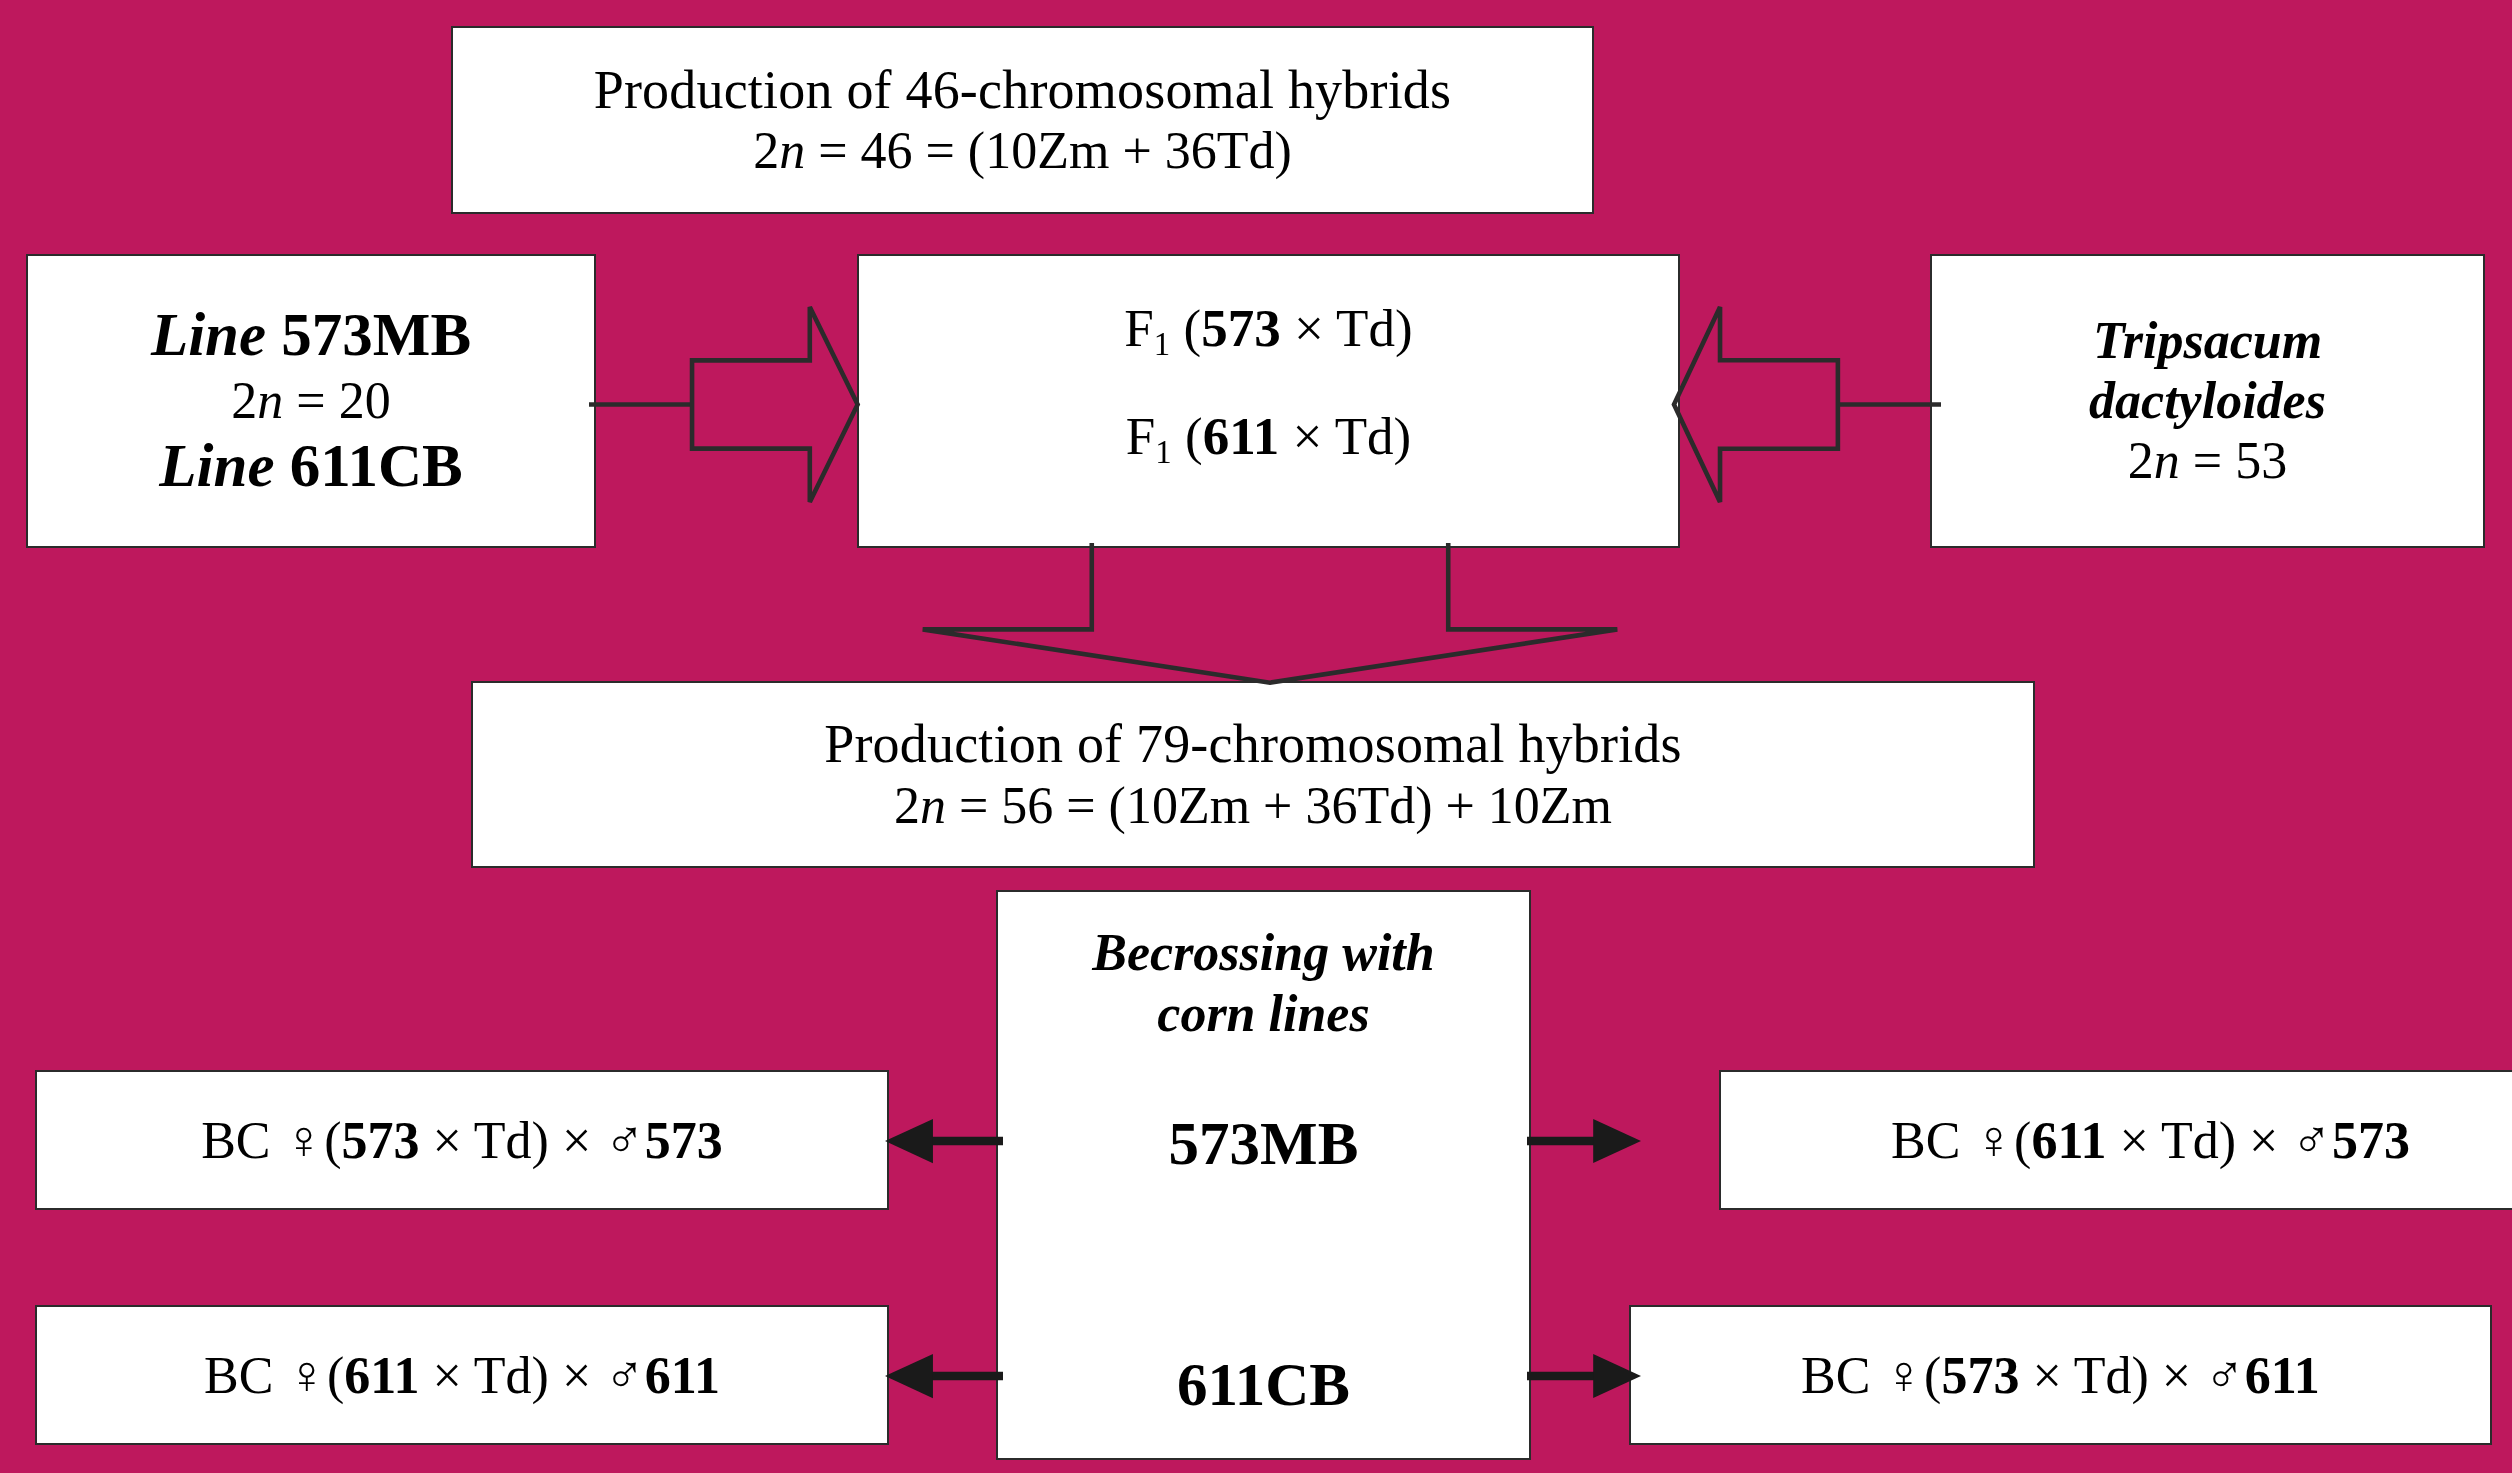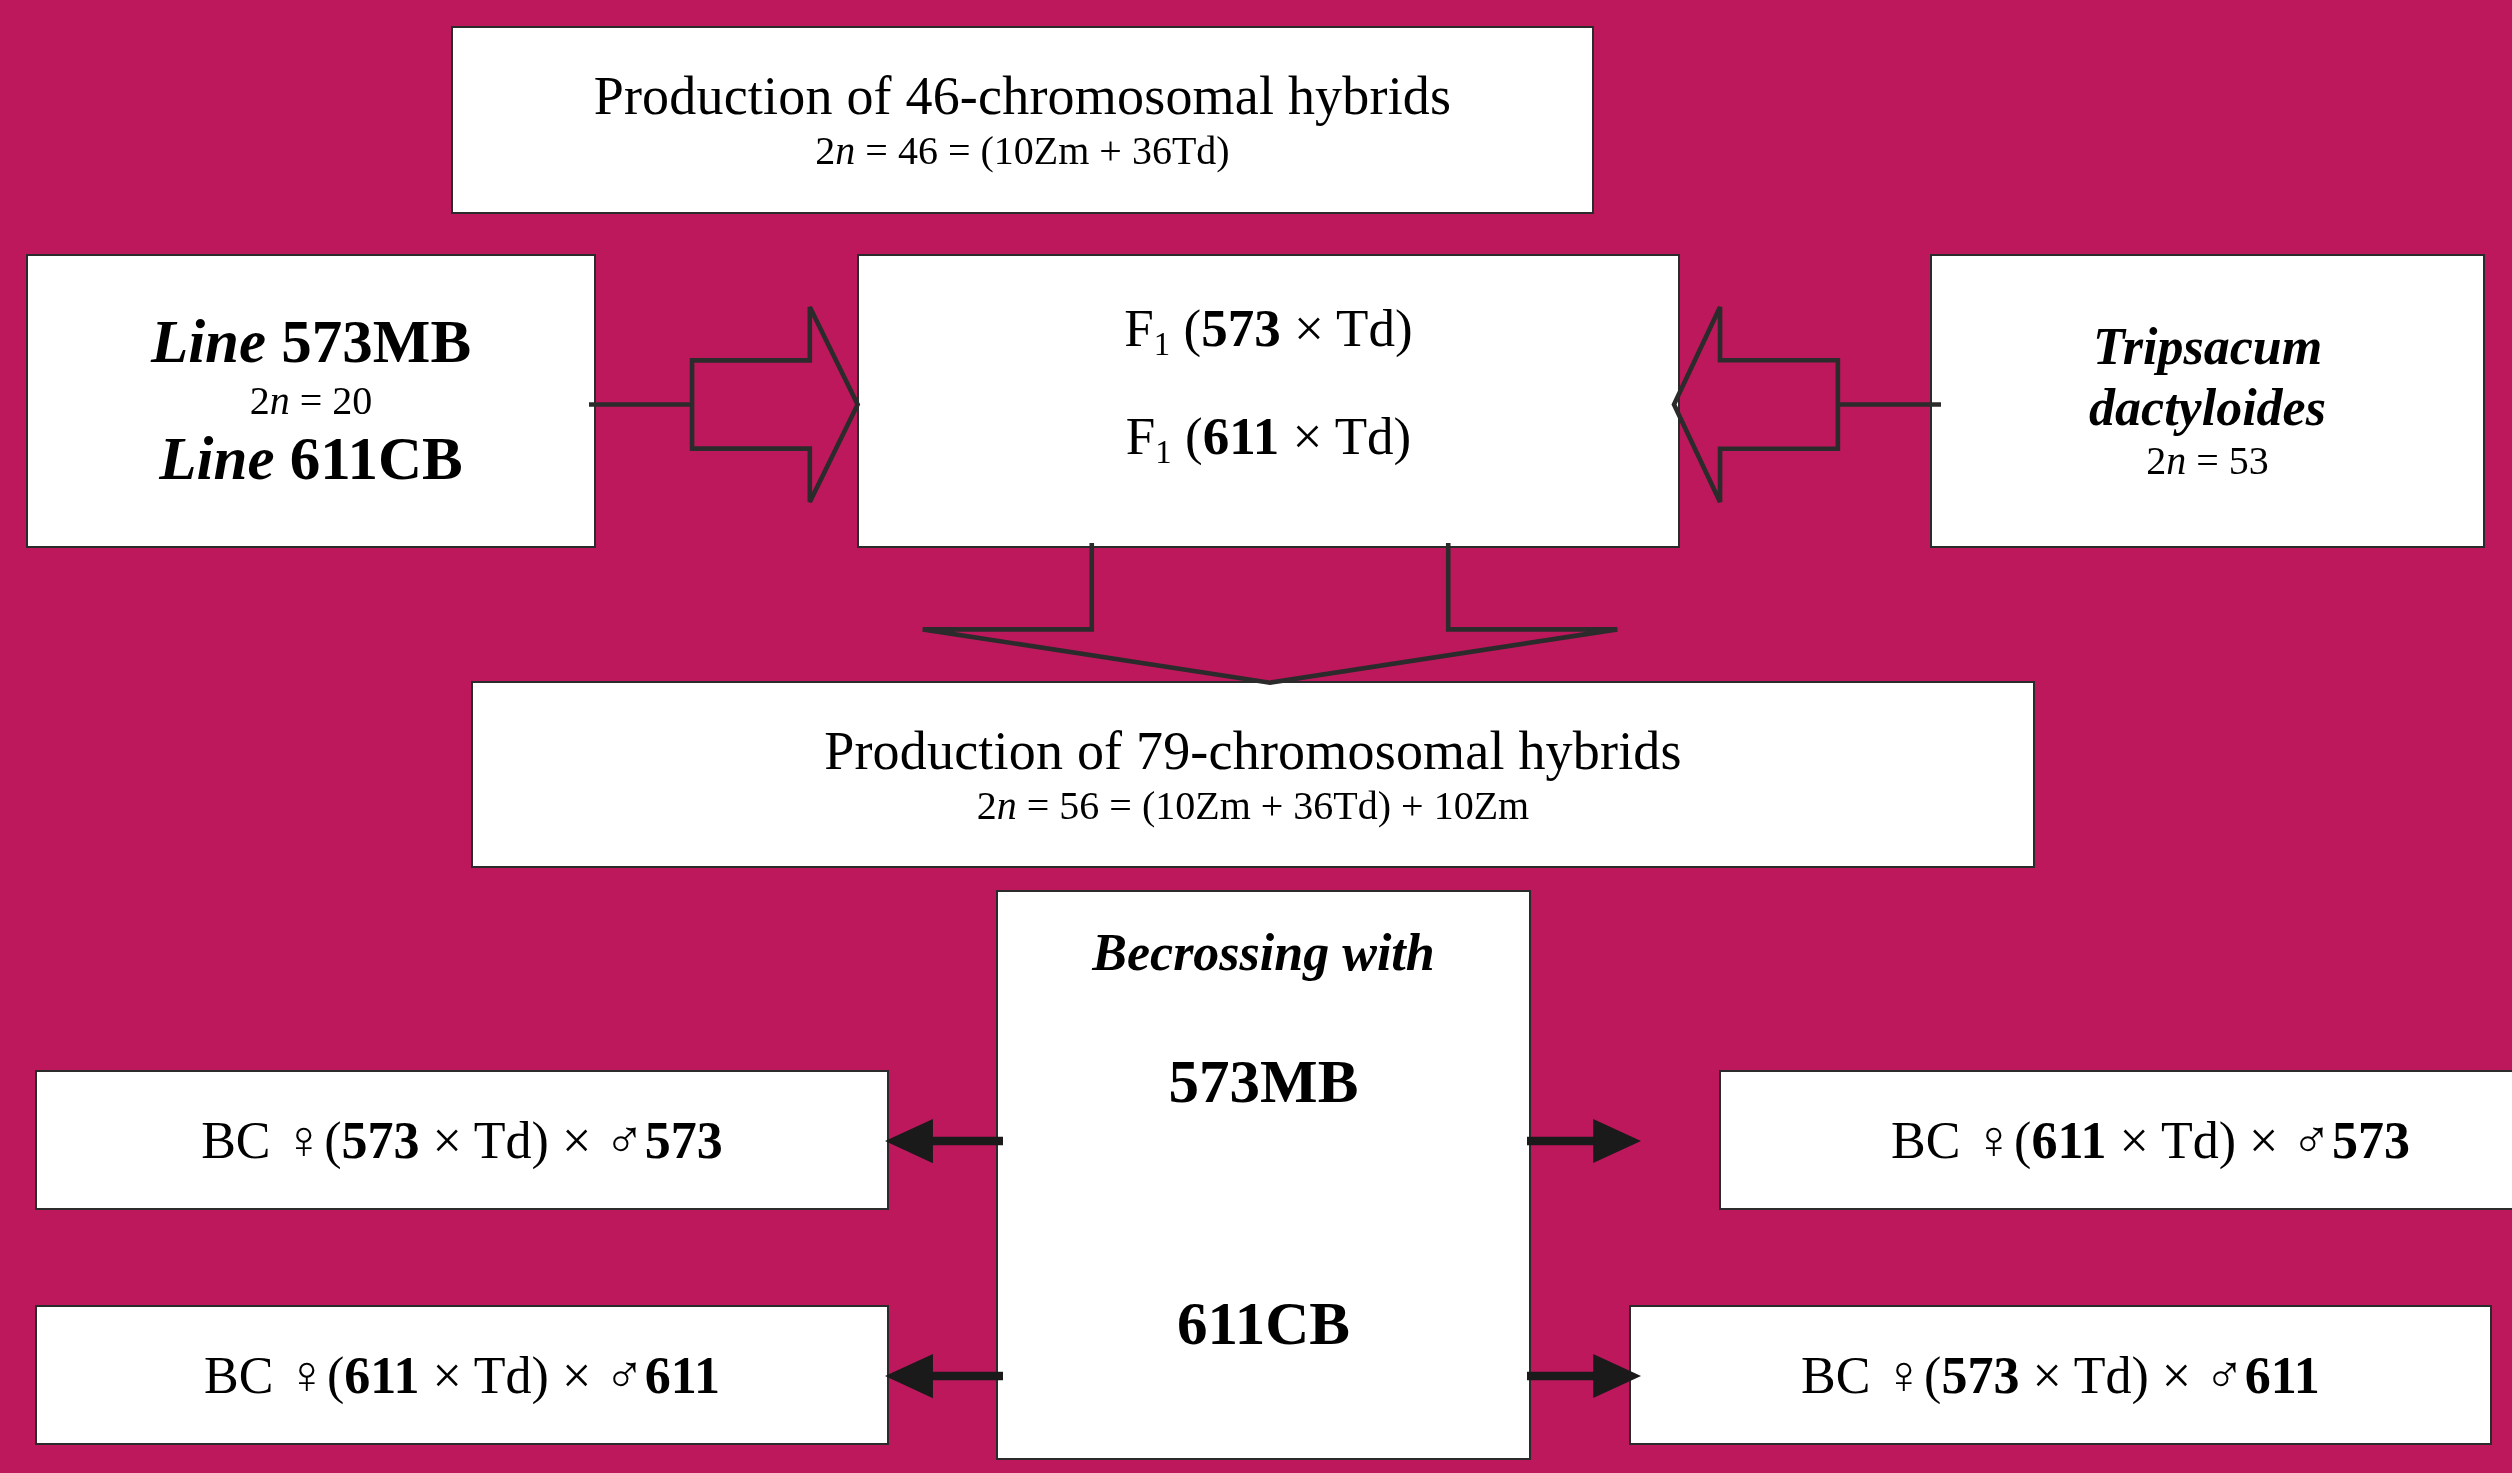--- a/index.html
+++ b/index.html
@@ -29,21 +29,21 @@
     flex-direction: column;
     align-items: center;
     justify-content: center;
     text-align: center;
     line-height: 1.16;
   }
   .line-1, .line-2, .line-3 { display: block; width: 100%; }
 
   
   .t-head    { font-size: 54px; font-weight: 400; letter-spacing: 0.2px; }
-  .t-sub     { font-size: 40px; font-weight: 400; }
+  .t-sub     { font-size: 52px; font-weight: 400; }
   .t-bigbold { font-size: 61px; font-weight: 700; }
   .t-bi      { font-size: 52px; font-weight: 700; font-style: italic; }
   .t-f1      { font-size: 53px; font-weight: 400; }
   .t-bc      { font-size: 52px; font-weight: 400; white-space: nowrap; }
   .ital { font-style: italic; }
   .bold { font-weight: 700; }
   .sub  { font-size: .62em; vertical-align: -0.28em; }
   .sym  { font-weight: 400; font-size: 1.04em; }
 
   
@@ -103,20 +103,21 @@
   </div>
 
   <div class="box" id="box-56">
     <span class="line-1 t-head">Production of 79-chromosomal hybrids</span>
     <span class="line-2 t-sub"><span>2</span><span class="ital">n</span><span> = 56 = (10Zm + 36Td) + 10Zm</span></span>
   </div>
 
   <div class="box" id="box-center">
     <span class="cc-title">
       <span class="line-1 t-bi">Becrossing with</span>
+      <span class="line-2 t-bi">corn lines</span>
     </span>
     <span class="cc-573 line-1 t-bigbold">573MB</span>
     <span class="line-2 t-bigbold">611CB</span>
   </div>
 
   <div class="box" id="box-bc-tl">
     <span class="t-bc"><span>BC </span><span class="sym">♀</span><span>(</span><span class="bold">573</span><span> × Td) × </span><span class="sym">♂</span><span class="bold">573</span></span>
   </div>
 
   <div class="box" id="box-bc-tr">

